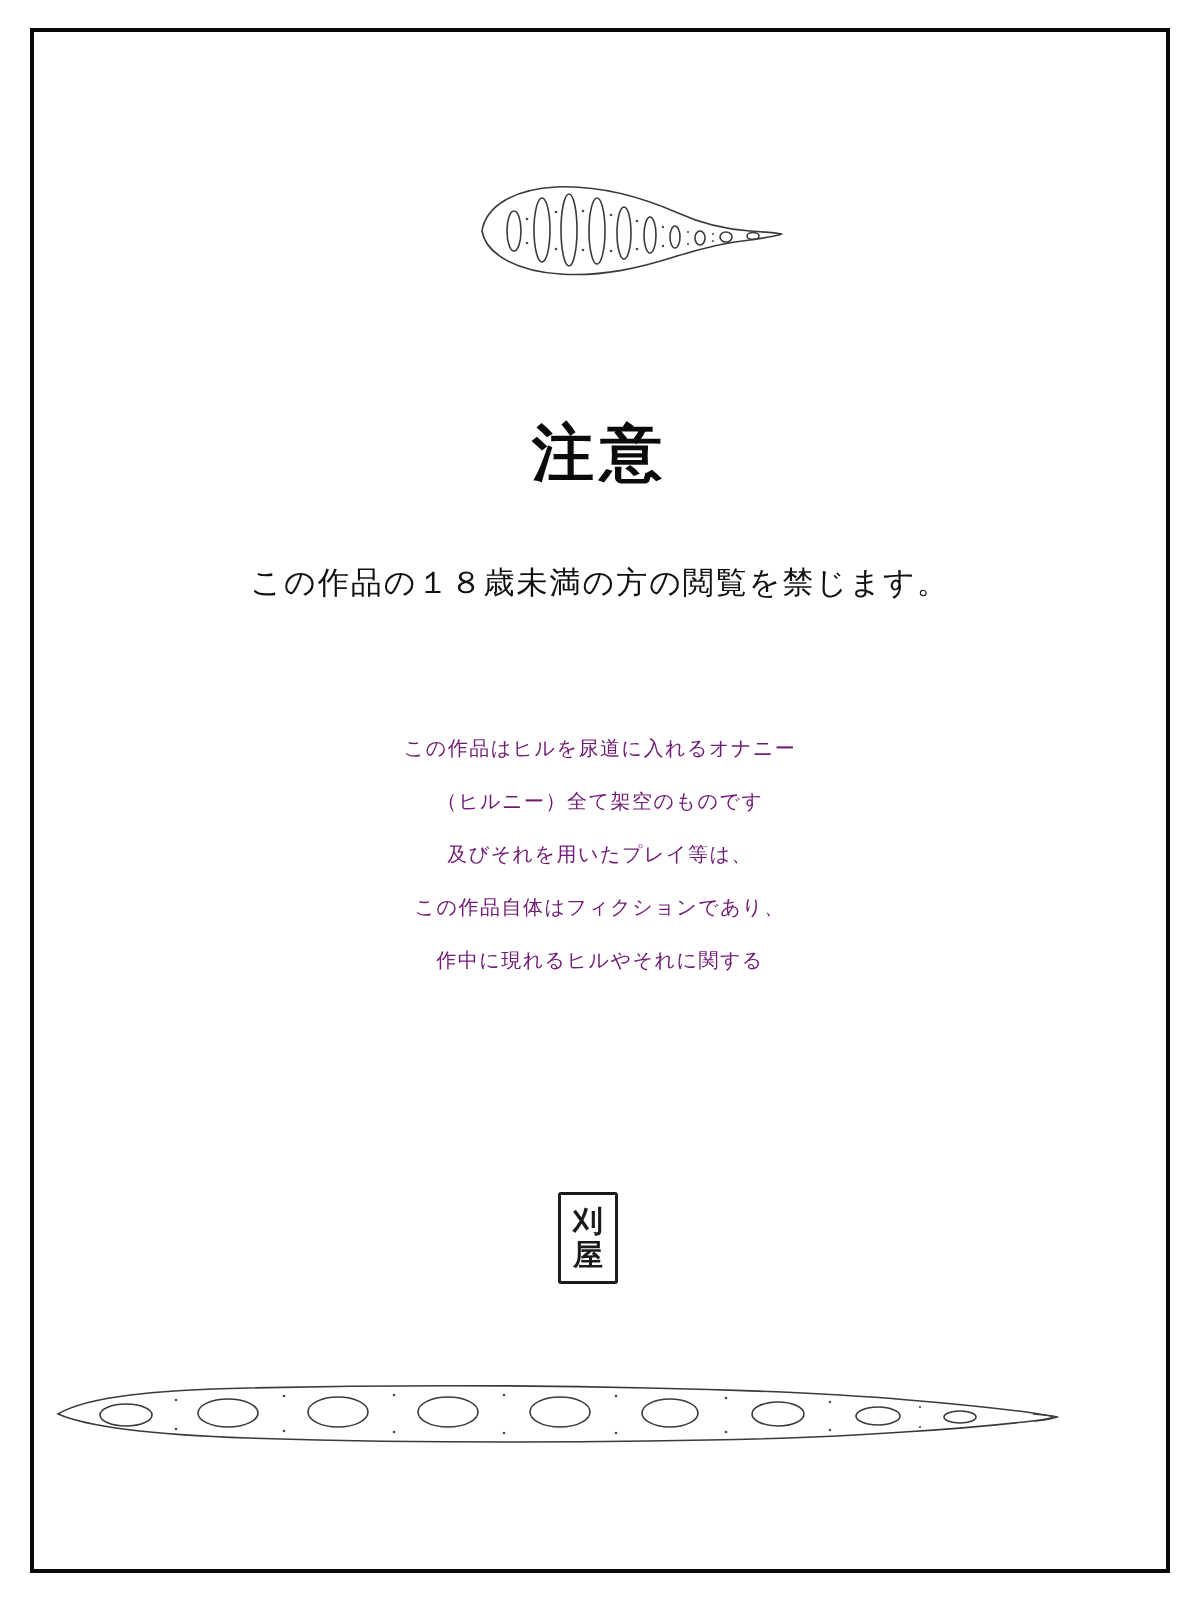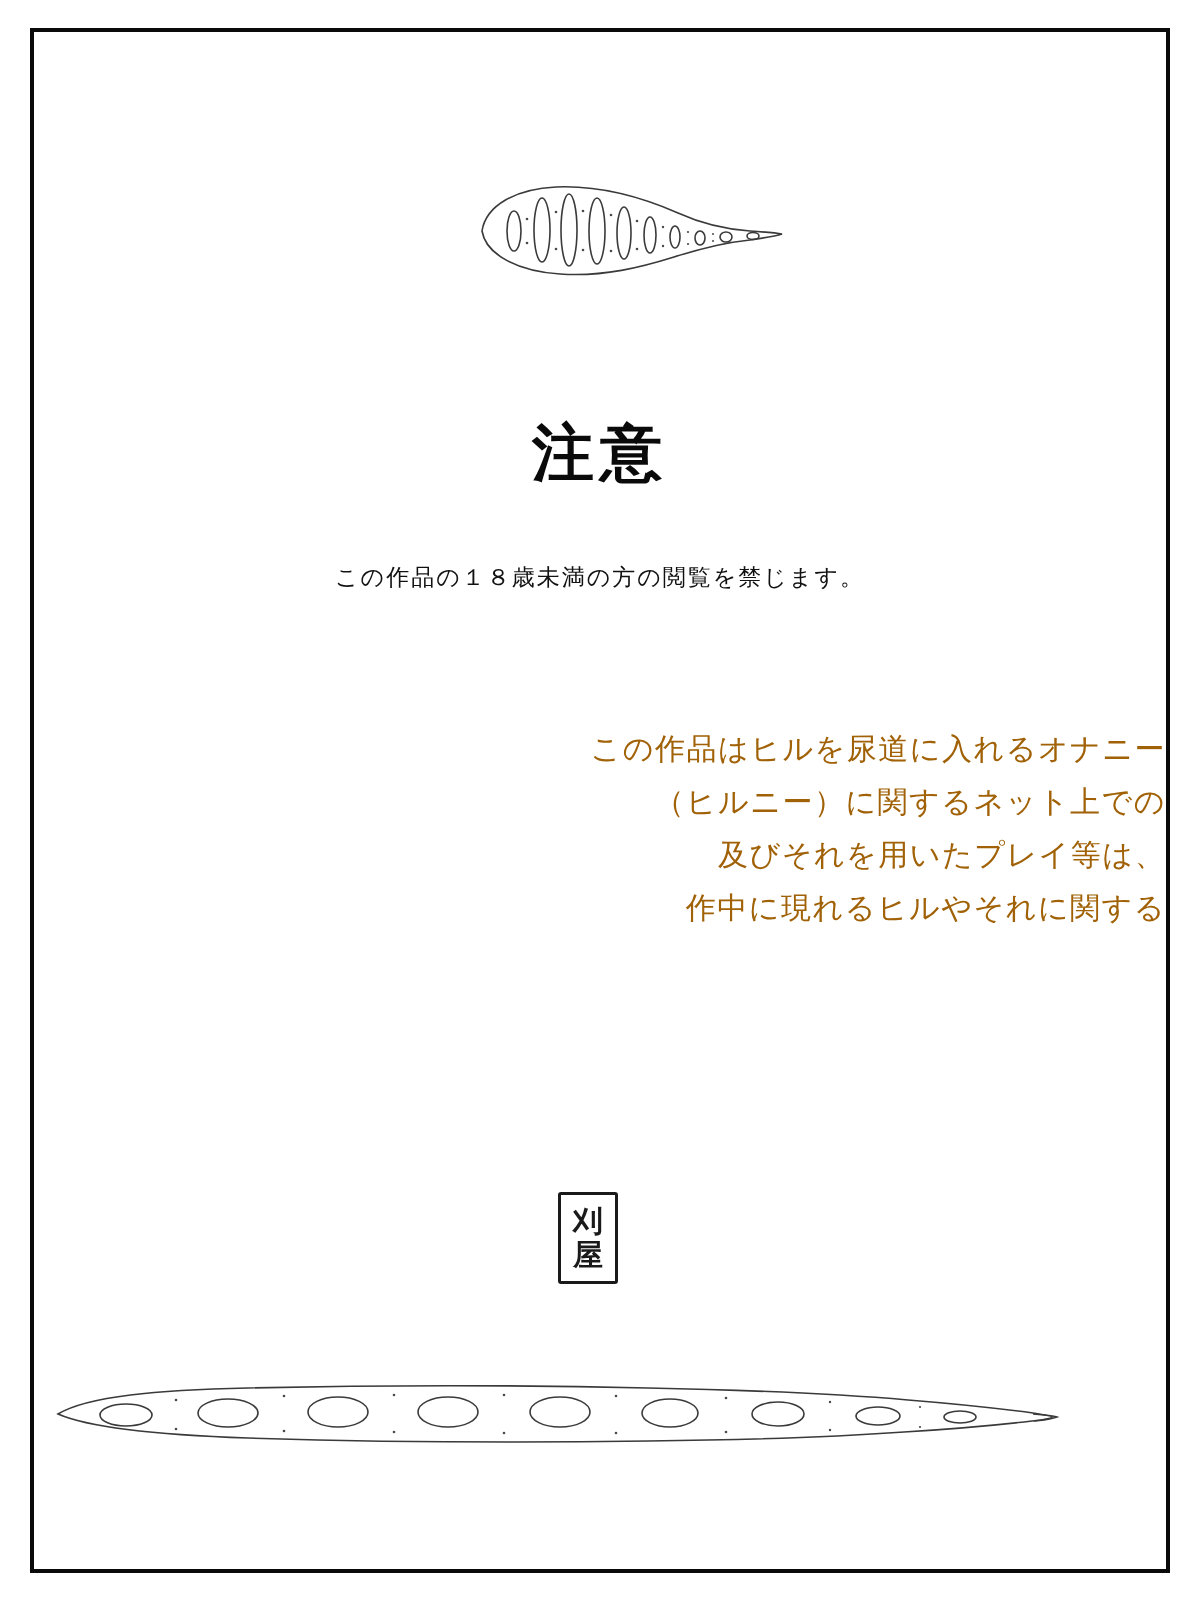--- a/index.html
+++ b/index.html
@@ -81,39 +81,39 @@
   }
 
   
   .age-line {
     position: absolute;
     left: 0;
     top: 530px;
     width: 1132px;
     text-align: center;
     font-family: "DejaVu Sans", sans-serif;
-    font-size: 23px;
+    font-size: 31px;
     font-weight: 500;
     letter-spacing: 2px;
     color: #111111;
   }
 
   
   .disclaimer {
     position: absolute;
     left: 0;
     top: 690px;
     width: 1132px;
-    text-align: right;
-    font-family: "DejaVu Sans", sans-serif;
-    font-size: 30px;
+    text-align: center;
+    font-family: "DejaVu Sans", sans-serif;
+    font-size: 20px;
     font-weight: 500;
     letter-spacing: 1.5px;
     line-height: 53px;
-    color: #a16207;
+    color: #701a75;
   }
   .disclaimer div {
     white-space: nowrap;
   }
 
   
   .seal {
     position: absolute;
     left: 524px;
     top: 1160px;
@@ -200,22 +200,23 @@
         </g>
       </svg>
     </div>
 
     <div class="notice-title">注意</div>
 
     <div class="age-line">この作品の１８歳未満の方の閲覧を禁じます。</div>
 
     <div class="disclaimer">
       <div>この作品はヒルを尿道に入れるオナニー</div>
-      <div>（ヒルニー）に関するネット上での</div>
+      <div>（ヒルニー）全て架空のものです</div>
       <div>及びそれを用いたプレイ等は、</div>
+      <div>この作品自体はフィクションであり、</div>
       <div>作中に現れるヒルやそれに関する</div>
     </div>
 
     <div class="seal">
       <span>刈</span>
       <span>屋</span>
     </div>
 
     <div class="leech-bottom">
       <svg viewBox="0 0 1010 110" width="1010" height="110" aria-hidden="true">

